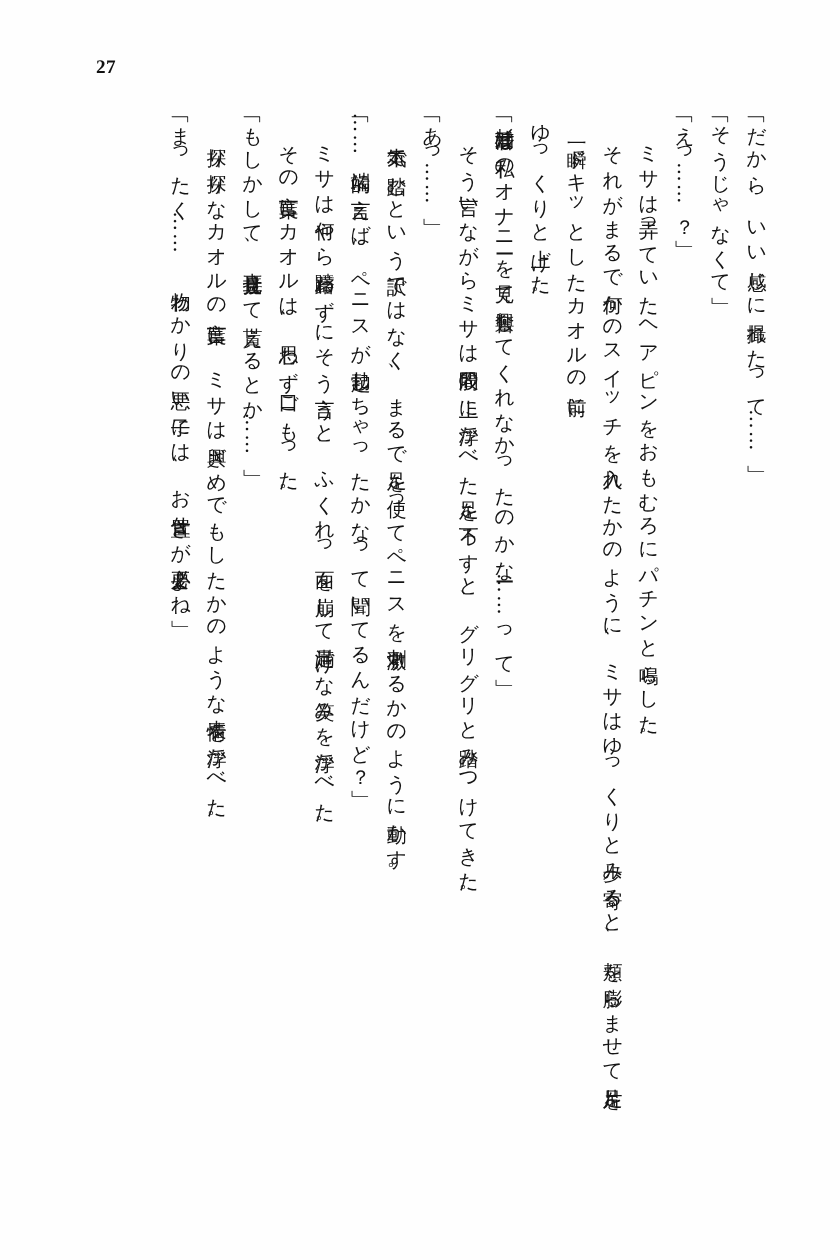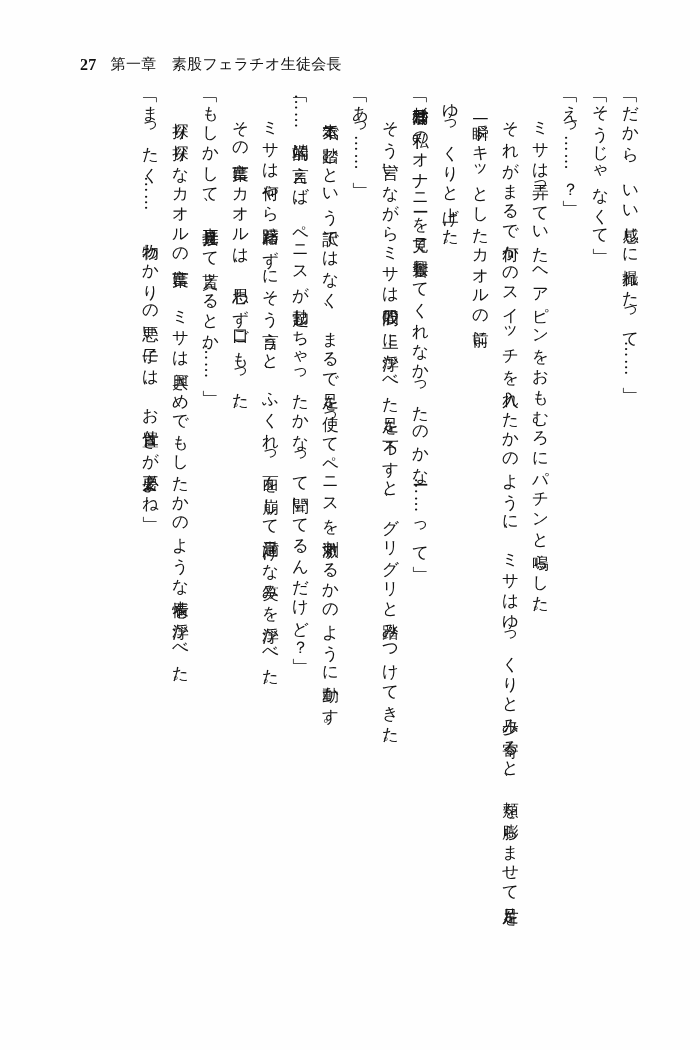--- a/index.html
+++ b/index.html
@@ -22,21 +22,21 @@
     background: #fefefe;
   }
   
   .page-header {
     position: absolute;
     top: 48px;
     left: 80px;
     right: 80px;
     height: 26px;
     display: flex;
-    align-items: flex-end;
+    align-items: flex-start;
     gap: 14px;
     font-size: 15px;
     letter-spacing: 0.02em;
     color: #111;
   }
   .page-number {
     font-family: "Liberation Serif", serif;
     font-size: 16px;
     font-weight: 700;
   }
@@ -79,21 +79,20 @@
     height: 0;
   }
 </style>
 </head>
 <body>
 
 <div class="page">
 
   <div class="page-header">
     <span class="page-number">27</span>
-    <span class="chapter-title">第一章　素股フェラチオ生徒会長</span>
   </div>
 
   <div class="body-area">
     <div class="vline">「だから、いい感じに撮れたって……」</div>
     <div class="vline">「そうじゃなくて」</div>
     <div class="vline">「えっ……？」</div>
     <div class="vline">　ミサは弄っていたヘアピンをおもむろにパチンと鳴らした。</div>
     <div class="vline">　それがまるで何かのスイッチを入れたかのように、ミサはゆっくりと歩み寄ると、頬を膨らませて片足を</div>
     <div class="vline">　一瞬ドキッとしたカオルの前に、</div>
     <div class="vline">ゆっくりと上げた。</div>

